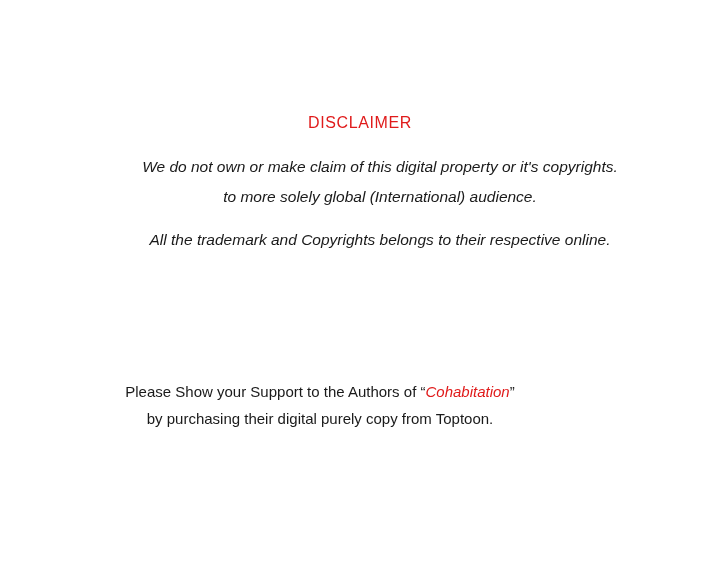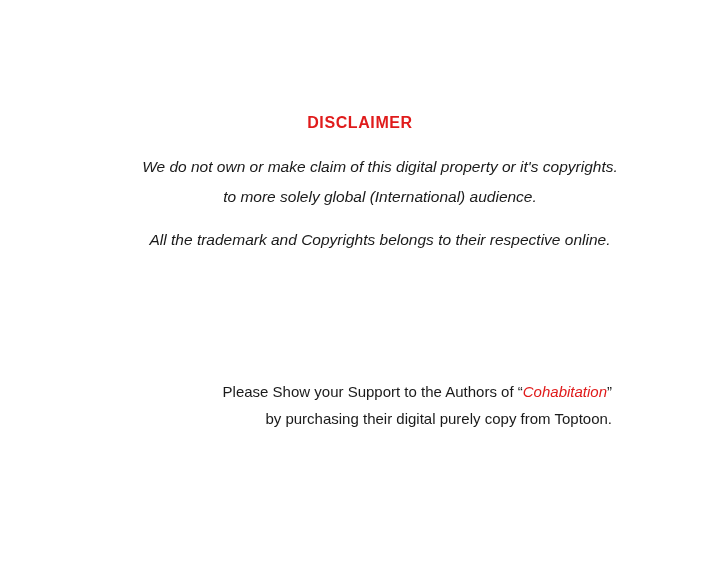--- a/index.html
+++ b/index.html
@@ -20,21 +20,21 @@
     height: 562px;
     box-sizing: border-box;
   }
   .disclaimer-title {
     position: absolute;
     top: 114px;
     left: 0;
     width: 720px;
     text-align: center;
     font-size: 16px;
-    font-weight: bold;
+    font-weight: normal;
     letter-spacing: 0.6px;
     color: #e01b1b;
   }
   .body-block {
     position: absolute;
     top: 152px;
     left: 0;
     width: 720px;
     text-align: center;
     padding-left: 20px;
@@ -45,23 +45,23 @@
     line-height: 30px;
     color: #1a1a1a;
     white-space: nowrap;
   }
   .body-line.spaced {
     margin-top: 13px;
   }
   .support-block {
     position: absolute;
     top: 378px;
-    left: 4px;
+    left: 16px;
     width: 608px;
-    text-align: right;
+    text-align: center;
   }
   .support-line {
     font-size: 15px;
     line-height: 27px;
     color: #1a1a1a;
     white-space: nowrap;
   }
   .title-accent {
     color: #e01b1b;
     font-style: italic;

